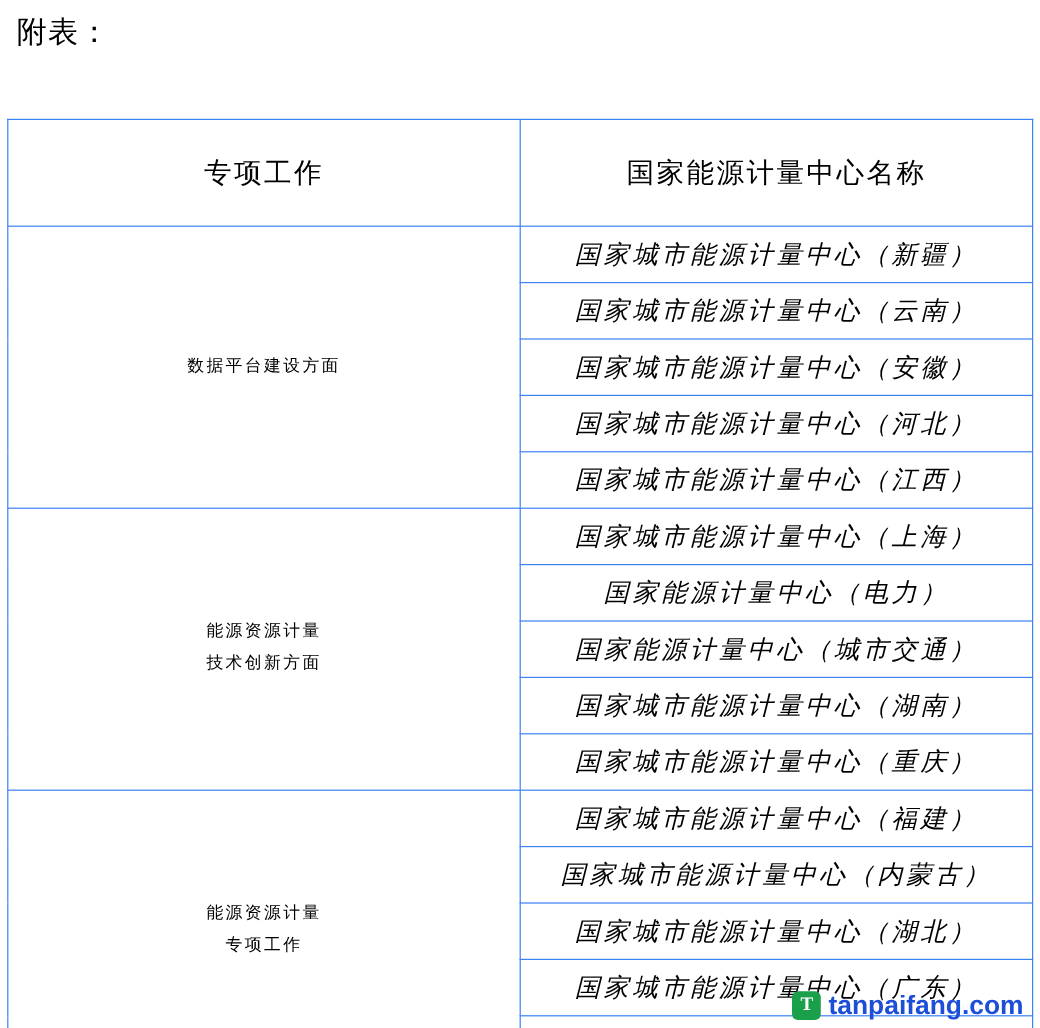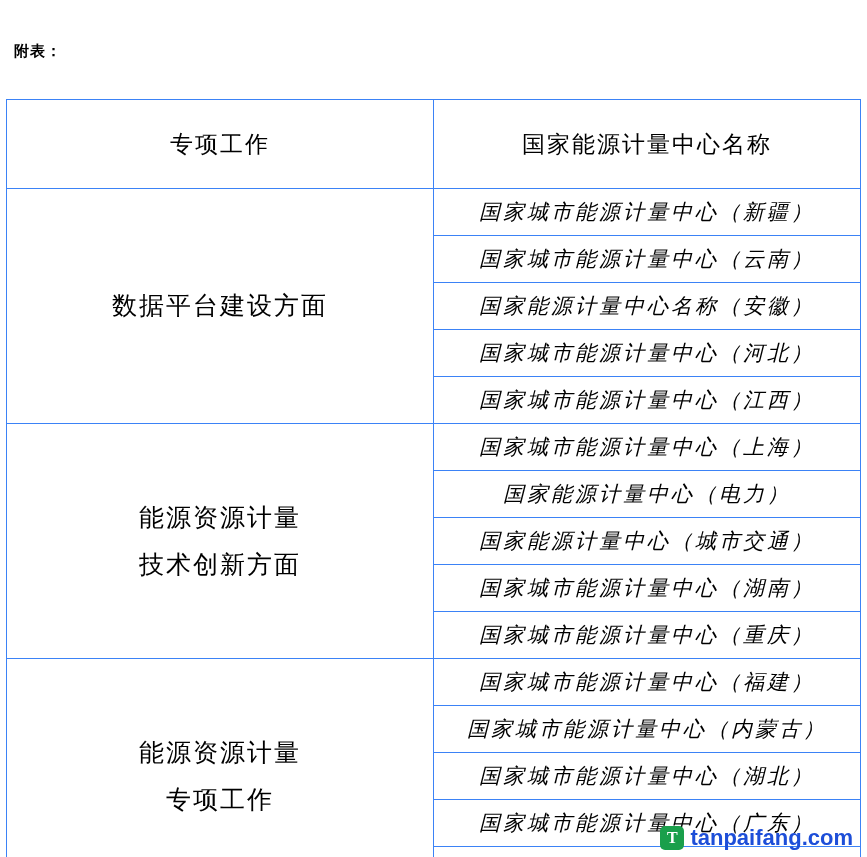--- a/index.html
+++ b/index.html
@@ -18,25 +18,24 @@
   .page {
     position: relative;
     width: 867px;
     height: 857px;
     box-sizing: border-box;
   }
   .attachment-label {
     position: absolute;
     left: 14px;
     top: 10px;
-    font-size: 15px;
-    font-weight: bold;
+    font-size: 25px;
+    font-weight: normal;
     letter-spacing: 1px;
     font-family: "Liberation Sans", "DejaVu Sans", sans-serif;
-    margin-top: 32px;
   }
   .doc-title {
     position: absolute;
     left: 0;
     right: 0;
     top: 58px;
     text-align: center;
     font-size: 26px;
     font-weight: bold;
     letter-spacing: 1px;
@@ -58,21 +57,21 @@
     font-weight: normal;
   }
   th.col-head {
     height: 88px;
     font-size: 23px;
     letter-spacing: 2px;
     font-family: "Liberation Serif", "DejaVu Serif", serif;
   }
   td.cat-cell {
     width: 268px;
-    font-size: 25px;
+    font-size: 14px;
     letter-spacing: 2px;
     line-height: 1.9;
     margin-top: 24px;
   }
   td.name-cell {
     height: 46px;
     font-size: 21px;
     letter-spacing: 3px;
     font-style: italic;
   }
@@ -133,21 +132,21 @@
           <span class="cat-inner">
             <span class="cat-line">数据平台建设方面</span>
           </span>
         </td>
         <td class="name-cell">国家城市能源计量中心（新疆）</td>
       </tr>
       <tr>
         <td class="name-cell">国家城市能源计量中心（云南）</td>
       </tr>
       <tr>
-        <td class="name-cell">国家能源计量中心名称（安徽）</td>
+        <td class="name-cell">国家城市能源计量中心（安徽）</td>
       </tr>
       <tr>
         <td class="name-cell">国家城市能源计量中心（河北）</td>
       </tr>
       <tr>
         <td class="name-cell">国家城市能源计量中心（江西）</td>
       </tr>
 
       <tr>
         <td class="cat-cell" rowspan="5">

